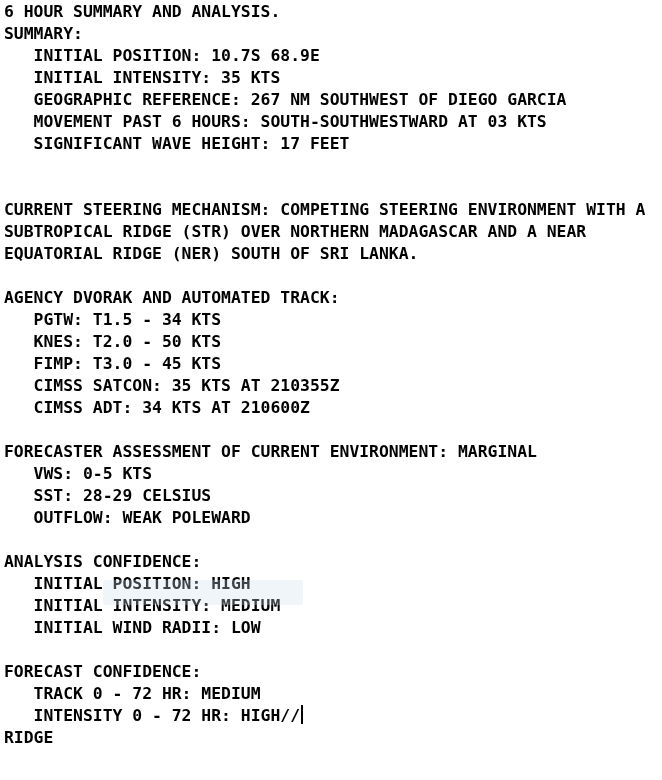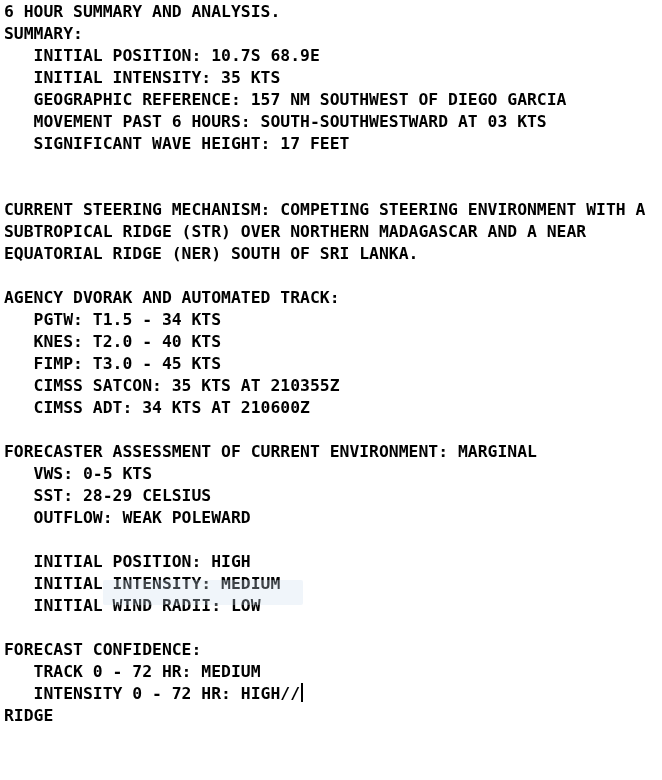--- a/index.html
+++ b/index.html
@@ -50,41 +50,42 @@
 <body>
 
 <div class="editor">
 
   <div class="ghost-artifact"></div>
 
   <div class="line">6 HOUR SUMMARY AND ANALYSIS.</div>
   <div class="line">SUMMARY:</div>
   <div class="line">   INITIAL POSITION: 10.7S 68.9E</div>
   <div class="line">   INITIAL INTENSITY: 35 KTS</div>
-  <div class="line">   GEOGRAPHIC REFERENCE: 157 NM SOUTHWEST OF DIEGO GARCIA</div>
+  <div class="line">   GEOGRAPHIC REFERENCE: 267 NM SOUTHWEST OF DIEGO GARCIA</div>
   <div class="line">   MOVEMENT PAST 6 HOURS: SOUTH-SOUTHWESTWARD AT 03 KTS</div>
   <div class="line">   SIGNIFICANT WAVE HEIGHT: 17 FEET</div>
   <div class="line"></div>
   <div class="line"></div>
   <div class="line">CURRENT STEERING MECHANISM: COMPETING STEERING ENVIRONMENT WITH A</div>
   <div class="line">SUBTROPICAL RIDGE (STR) OVER NORTHERN MADAGASCAR AND A NEAR</div>
   <div class="line">EQUATORIAL RIDGE (NER) SOUTH OF SRI LANKA.</div>
   <div class="line"></div>
   <div class="line">AGENCY DVORAK AND AUTOMATED TRACK:</div>
   <div class="line">   PGTW: T1.5 - 34 KTS</div>
-  <div class="line">   KNES: T2.0 - 40 KTS</div>
+  <div class="line">   KNES: T2.0 - 50 KTS</div>
   <div class="line">   FIMP: T3.0 - 45 KTS</div>
   <div class="line">   CIMSS SATCON: 35 KTS AT 210355Z</div>
   <div class="line">   CIMSS ADT: 34 KTS AT 210600Z</div>
   <div class="line"></div>
   <div class="line">FORECASTER ASSESSMENT OF CURRENT ENVIRONMENT: MARGINAL</div>
   <div class="line">   VWS: 0-5 KTS</div>
   <div class="line">   SST: 28-29 CELSIUS</div>
   <div class="line">   OUTFLOW: WEAK POLEWARD</div>
   <div class="line"></div>
+  <div class="line">ANALYSIS CONFIDENCE:</div>
   <div class="line">   INITIAL POSITION: HIGH</div>
   <div class="line">   INITIAL INTENSITY: MEDIUM</div>
   <div class="line">   INITIAL WIND RADII: LOW</div>
   <div class="line"></div>
   <div class="line">FORECAST CONFIDENCE:</div>
   <div class="line">   TRACK 0 - 72 HR: MEDIUM</div>
   <div class="line"><span>   INTENSITY 0 - 72 HR: HIGH//</span><span class="caret"></span></div>
   <div class="line">RIDGE</div>
 
 </div>

